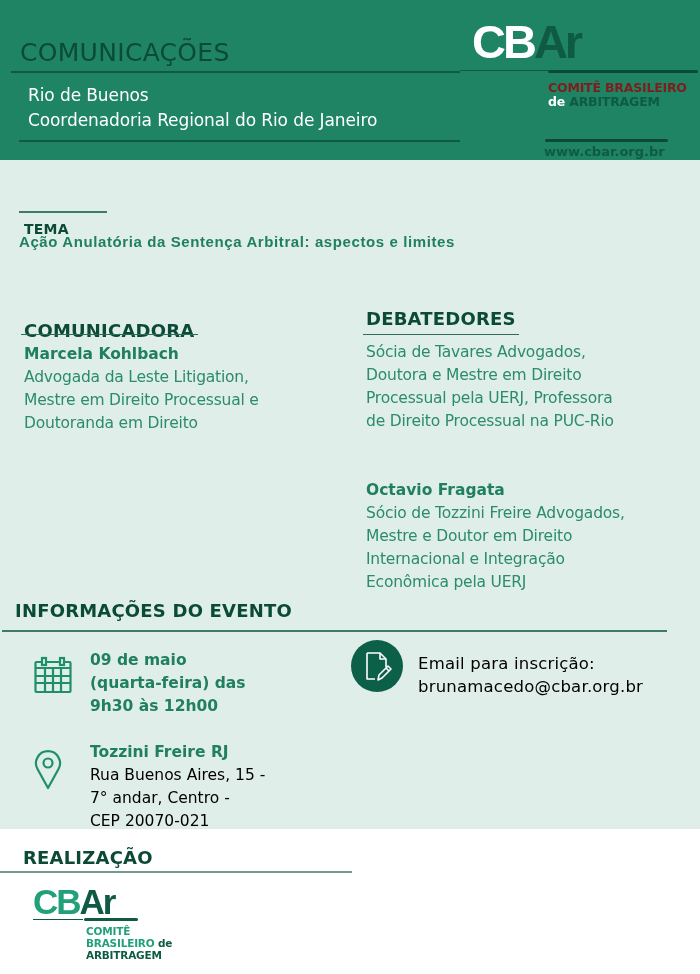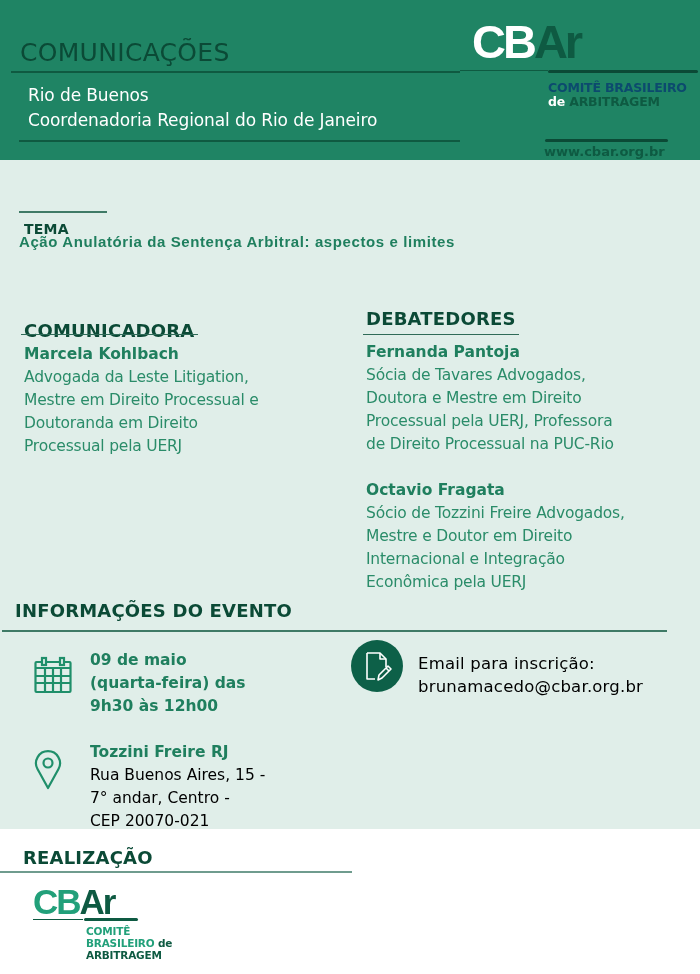--- a/index.html
+++ b/index.html
@@ -14,21 +14,21 @@
   .h-title { left: 20px; top: 38px; font-size: 25px; font-weight: normal; color: #0b4a36; letter-spacing: 0.3px; white-space: nowrap; }
   .h-line1 { left: 11px; top: 71px; width: 449px; height: 2px; background: #0f5a41; }
   .h-sub { left: 28px; font-size: 17px; color: #ffffff; white-space: nowrap; letter-spacing: -0.1px; }
   .h-line2 { left: 19px; top: 140px; width: 441px; height: 2px; background: #0f5a41; }
 
   .logo-top { left: 472px; top: 18px; font-size: 47px; font-weight: bold; letter-spacing: -3px; line-height: 1; white-space: nowrap; font-family: "Liberation Sans", sans-serif; }
   .logo-top .cb { color: #ffffff; }
   .logo-top .ar { color: #0e5a42; }
   .logo-line-a { left: 460px; top: 70px; width: 88px; height: 1px; background: #0f5a41; }
   .logo-line-b { left: 548px; top: 70px; width: 150px; height: 3px; background: #0b4a36; border-radius: 2px; }
-  .logo-txt1 { left: 548px; top: 80px; font-size: 12.5px; font-weight: bold; color: #0c4a6e; white-space: nowrap; letter-spacing: -0.2px; }
+  .logo-txt1 { left: 548px; top: 80px; font-size: 12.5px; font-weight: bold; color: #7f1d1d; white-space: nowrap; letter-spacing: -0.2px; }
   .logo-txt2 { left: 548px; top: 94px; font-size: 12.5px; font-weight: bold; white-space: nowrap; letter-spacing: -0.2px; }
   .logo-txt2 .de { color: #ffffff; }
   .logo-txt2 .arb { color: #0e5a42; }
   .logo-line-c { left: 545px; top: 139px; width: 123px; height: 3px; background: #0b4a36; border-radius: 2px; }
   .logo-url { left: 544px; top: 144px; font-size: 13px; font-weight: bold; color: #0e5a42; white-space: nowrap; }
 
   .sec-title { font-size: 19px; font-weight: bold; color: #0b4a36; white-space: nowrap; letter-spacing: 0.2px; }
 
   .tema-title { left: 24px; top: 177px; font-size: 14px; margin-top: 44px; }
   .tema-rule { left: 19px; top: 211px; width: 88px; height: 2px; background: #3f7a66; }
@@ -86,27 +86,25 @@
 <div class="abs tema-rule"></div>
 <div class="abs tema-text">Ação Anulatória da Sentença Arbitral: aspectos e limites</div>
 
 <div class="abs sec-title col-title-left">COMUNICADORA</div>
 <div class="abs col-rule-left"></div>
 <div class="abs" style="left:24px; top:343px;">
   <div class="person-name">Marcela Kohlbach</div>
   <div class="person-desc">Advogada da Leste Litigation,</div>
   <div class="person-desc">Mestre em Direito Processual e</div>
   <div class="person-desc">Doutoranda em Direito</div>
-  <div class="person-desc">Processual pela UERJ</div>
 </div>
 
 <div class="abs sec-title col-title-right">DEBATEDORES</div>
 <div class="abs col-rule-right"></div>
 <div class="abs" style="left:366px; top:341px;">
-  <div class="person-name">Fernanda Pantoja</div>
   <div class="person-desc">Sócia de Tavares Advogados,</div>
   <div class="person-desc">Doutora e Mestre em Direito</div>
   <div class="person-desc">Processual pela UERJ, Professora</div>
   <div class="person-desc">de Direito Processual na PUC-Rio</div>
 </div>
 <div class="abs" style="left:366px; top:479px;">
   <div class="person-name">Octavio Fragata</div>
   <div class="person-desc">Sócio de Tozzini Freire Advogados,</div>
   <div class="person-desc">Mestre e Doutor em Direito</div>
   <div class="person-desc">Internacional e Integração</div>

